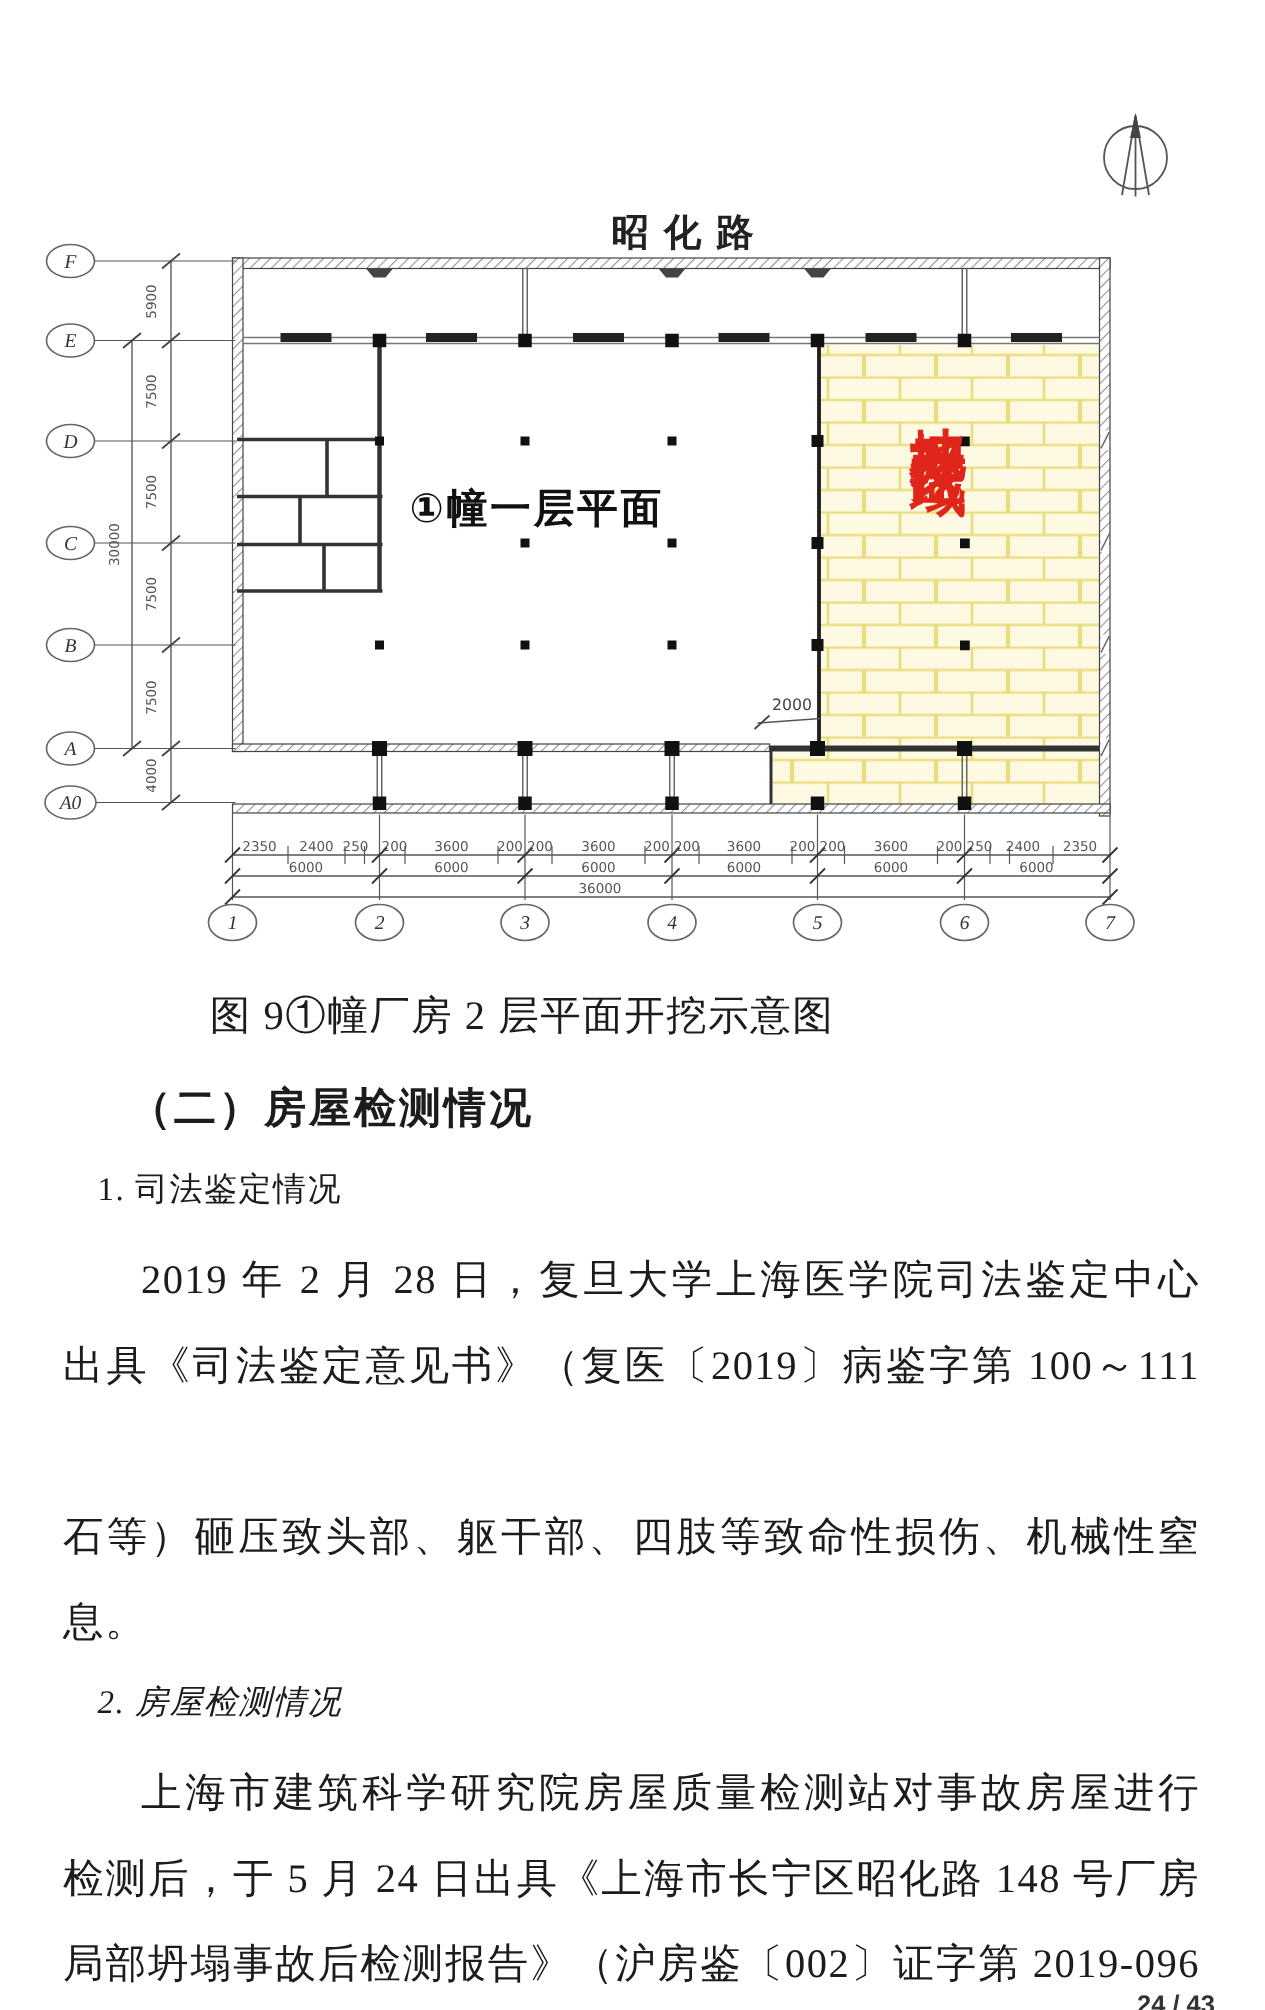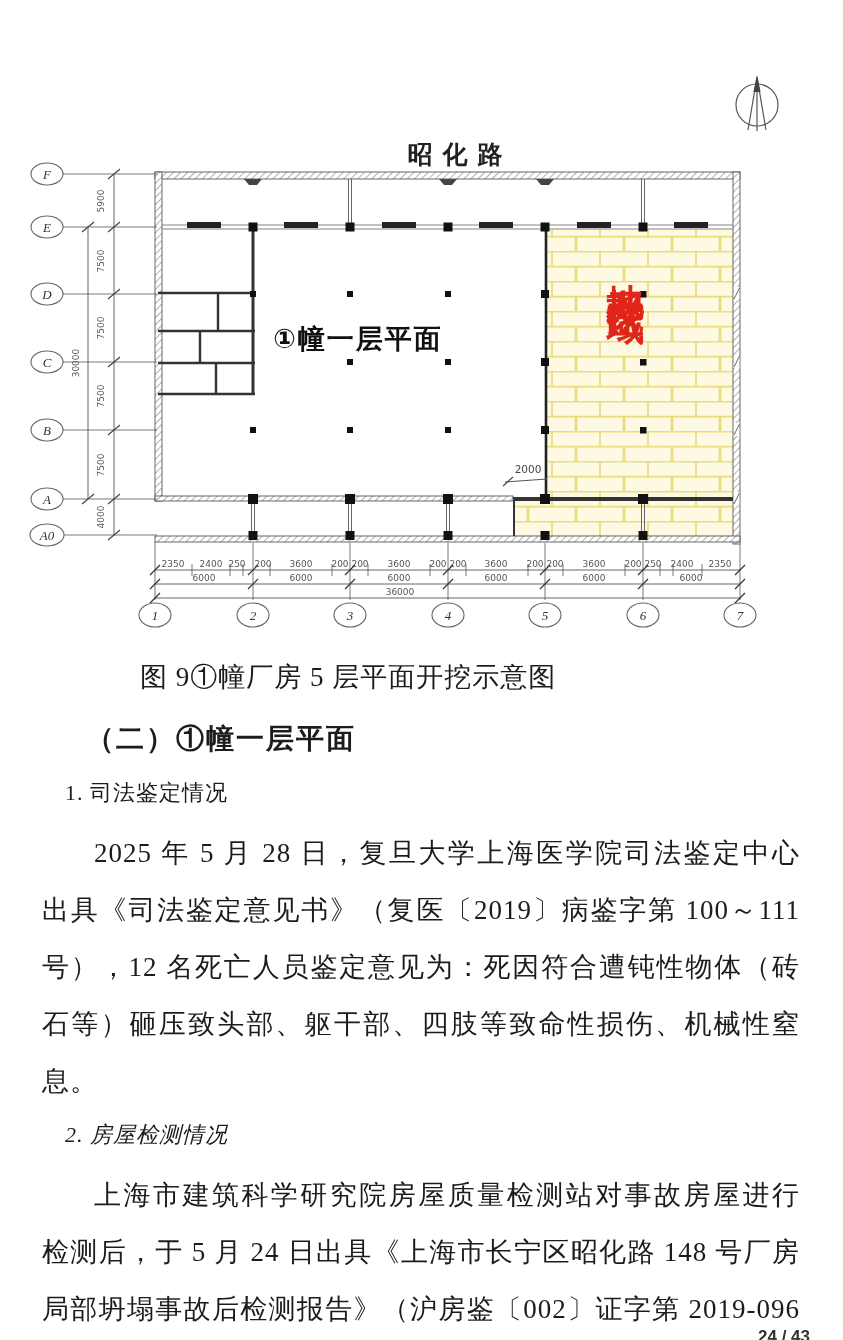--- a/index.html
+++ b/index.html
@@ -242,29 +242,28 @@
       <text class="bubt" x="545" y="578.5">5</text>
       <text class="bubt" x="643" y="578.5">6</text>
       <text class="bubt" x="740" y="578.5">7</text>
     </g>
 
     <text class="plant" x="273" y="307">①幢一层平面</text>
   </svg>
 
   <div class="excv">地坪开挖区域</div>
 
-  <div class="capt">图 9①幢厂房 5 层平面开挖示意图</div>
-
-  <div class="sect">（二）①幢一层平面</div>
+  <div class="capt">图 9①幢厂房 2 层平面开挖示意图</div>
+
+  <div class="sect">（二）房屋检测情况</div>
 
   <div class="item" style="top:737px;">1. 司法鉴定情况</div>
 
-  <div class="jline ind" style="top:794px;">2025 年 5 月 28 日，复旦大学上海医学院司法鉴定中心</div>
+  <div class="jline ind" style="top:794px;">2019 年 2 月 28 日，复旦大学上海医学院司法鉴定中心</div>
   <div class="jline" style="top:851px;">出具《司法鉴定意见书》（复医〔2019〕病鉴字第 100～111</div>
-  <div class="jline" style="top:908px;">号），12 名死亡人员鉴定意见为：死因符合遭钝性物体（砖</div>
   <div class="jline" style="top:965px;">石等）砸压致头部、躯干部、四肢等致命性损伤、机械性窒</div>
   <div class="plain" style="top:1022px;">息。</div>
 
   <div class="item" style="top:1079px;font-style:italic;">2. 房屋检测情况</div>
 
   <div class="jline ind" style="top:1136px;">上海市建筑科学研究院房屋质量检测站对事故房屋进行</div>
   <div class="jline" style="top:1193px;">检测后，于 5 月 24 日出具《上海市长宁区昭化路 148 号厂房</div>
   <div class="jline" style="top:1250px;">局部坍塌事故后检测报告》（沪房鉴〔002〕证字第 2019-096</div>
 
   <div class="pageno">24 / 43</div>

